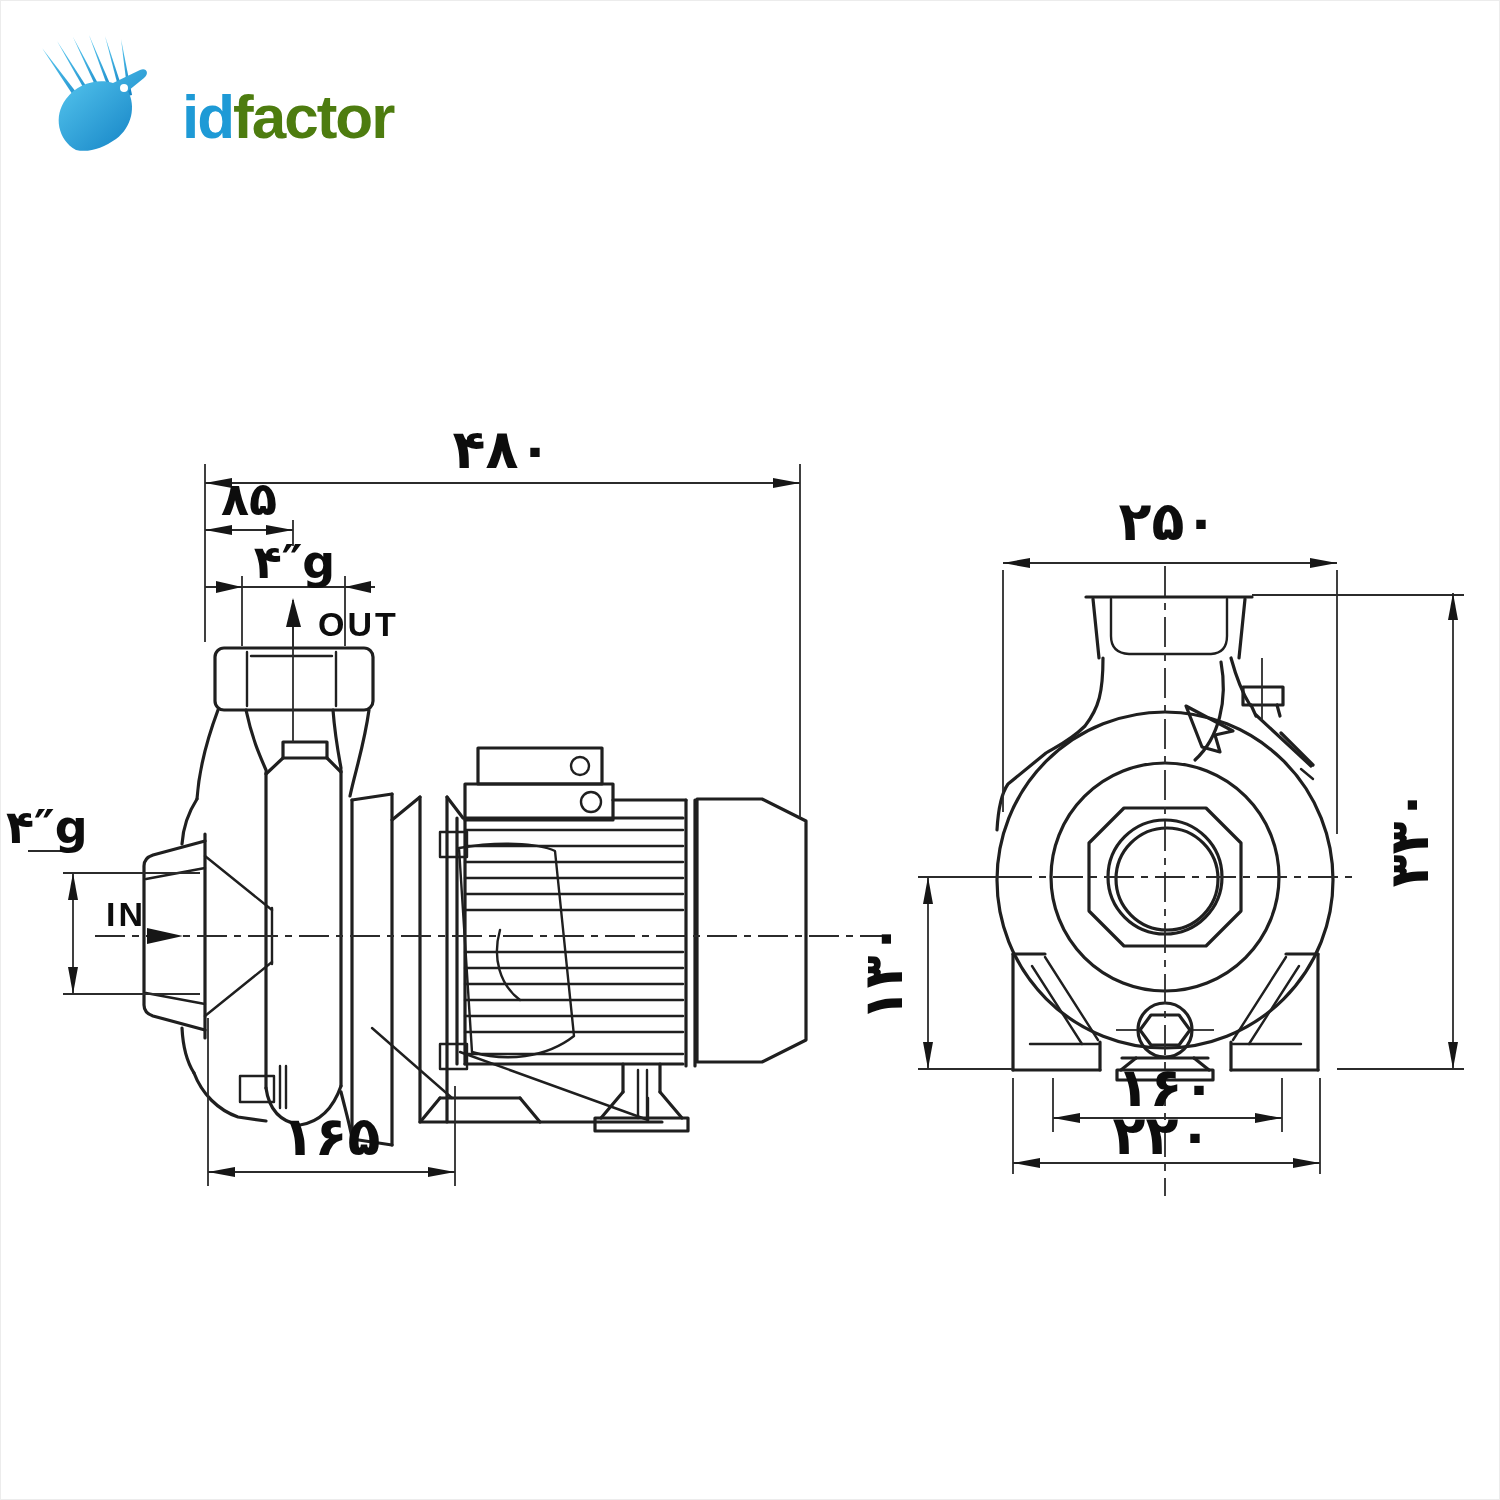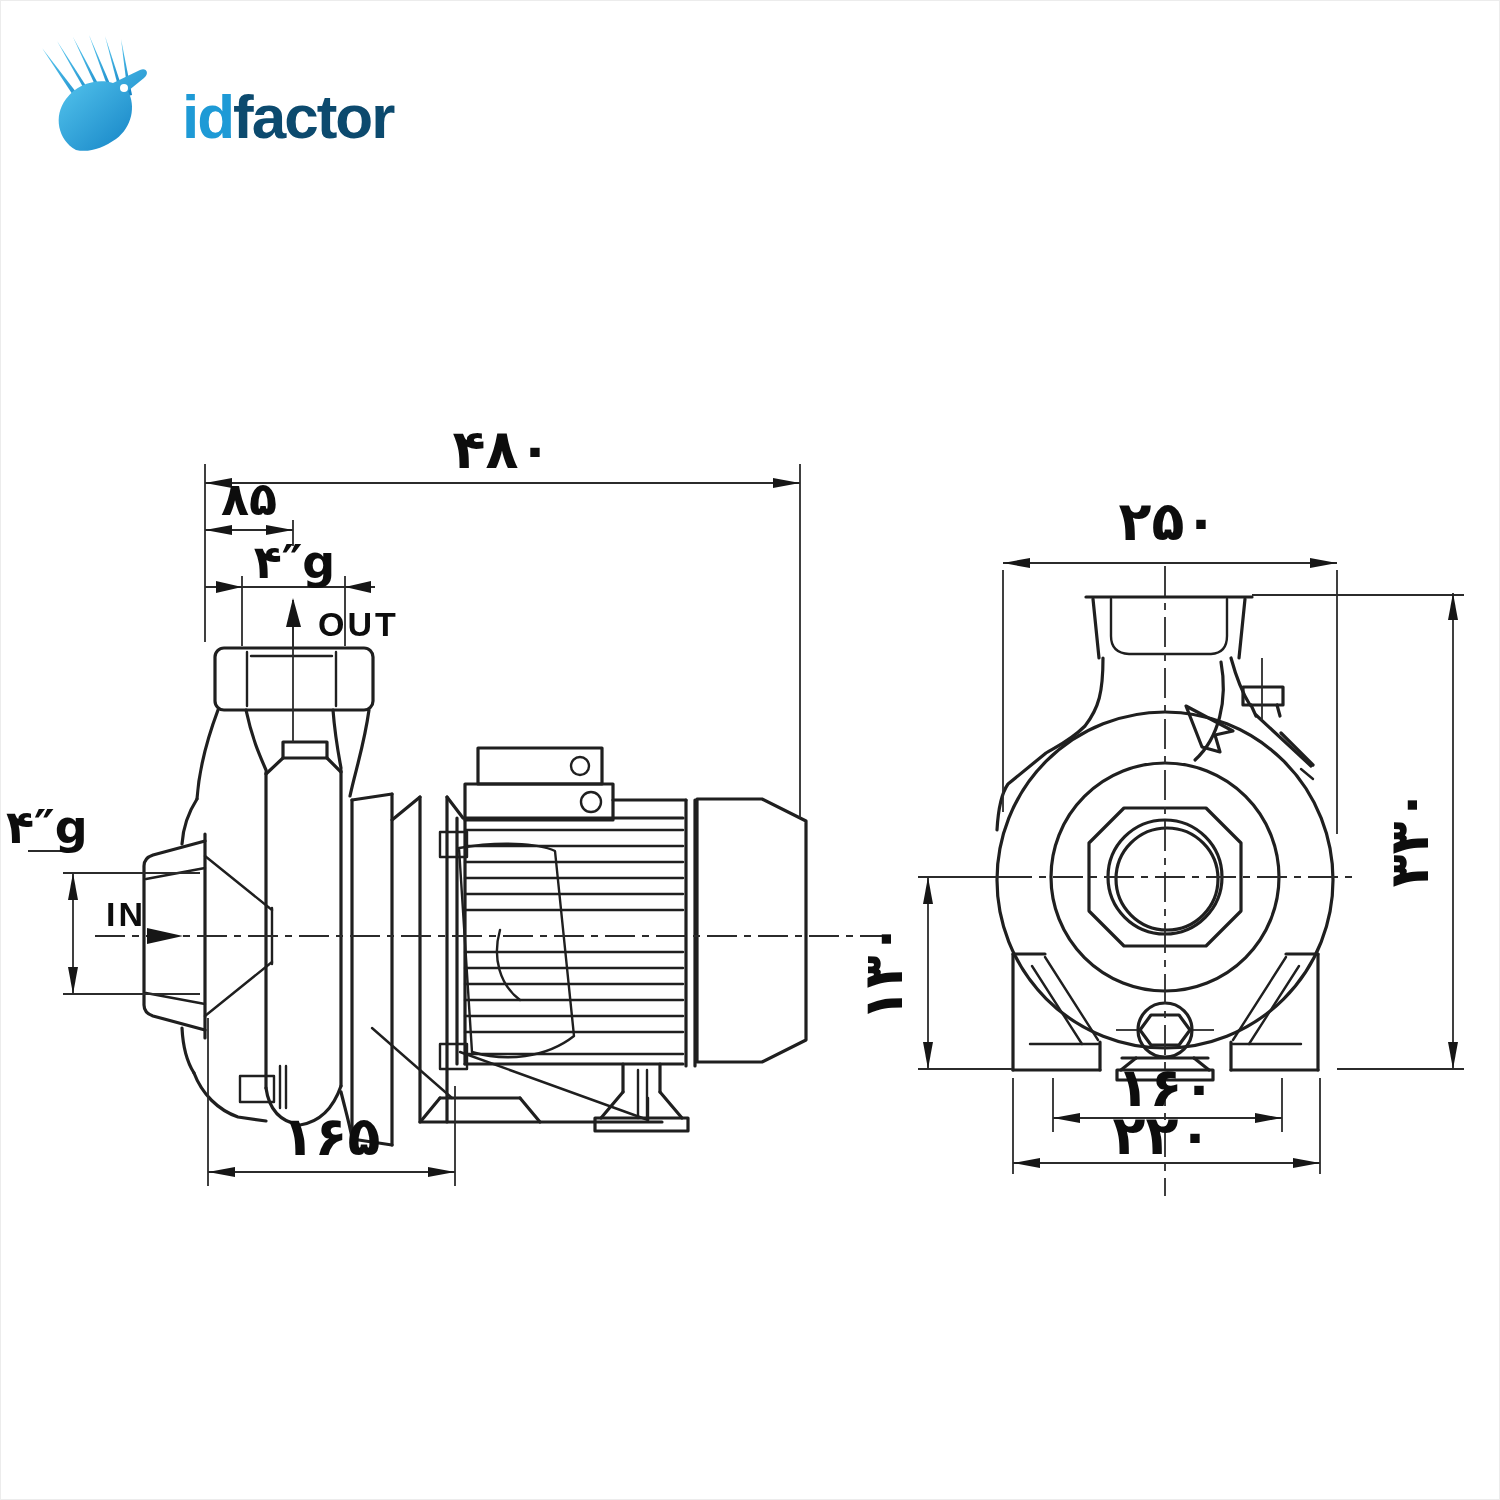--- a/index.html
+++ b/index.html
@@ -13,21 +13,21 @@
   .cl {stroke:#2b2b2b;stroke-width:1.8;fill:none;stroke-dasharray:30 7 7 7;}
   .ah {fill:#161616;stroke:none;}
   text.fa  {font-family:"DejaVu Sans",sans-serif;font-weight:700;font-size:54px;fill:#0d0d0d;letter-spacing:2px;}
   text.fa-s{font-family:"DejaVu Sans",sans-serif;font-weight:700;font-size:46px;fill:#0d0d0d;letter-spacing:1px;}
   text.en  {font-family:"Liberation Sans",sans-serif;font-weight:700;font-size:34px;fill:#0d0d0d;letter-spacing:3px;}
   
   .logo{position:absolute;left:40px;top:32px;display:flex;align-items:flex-end;gap:4px;}
   .logo-text{display:flex;align-items:flex-end;padding-bottom:6px;
              font-family:"Liberation Sans",sans-serif;font-weight:700;font-size:62px;letter-spacing:-2px;line-height:1;}
   .lb{color:#1e9ad6;}
-  .lo{color:#0c4a6e;}
+  .lo{color:#4d7c0f;}
 </style>
 </head>
 <body>
 
 <div class="stage">
 
   <div class="logo">
     <svg width="138" height="122" viewBox="0 0 138 122">
       <defs>
         <linearGradient id="bg1" x1="0" y1="0" x2="1" y2="1">

